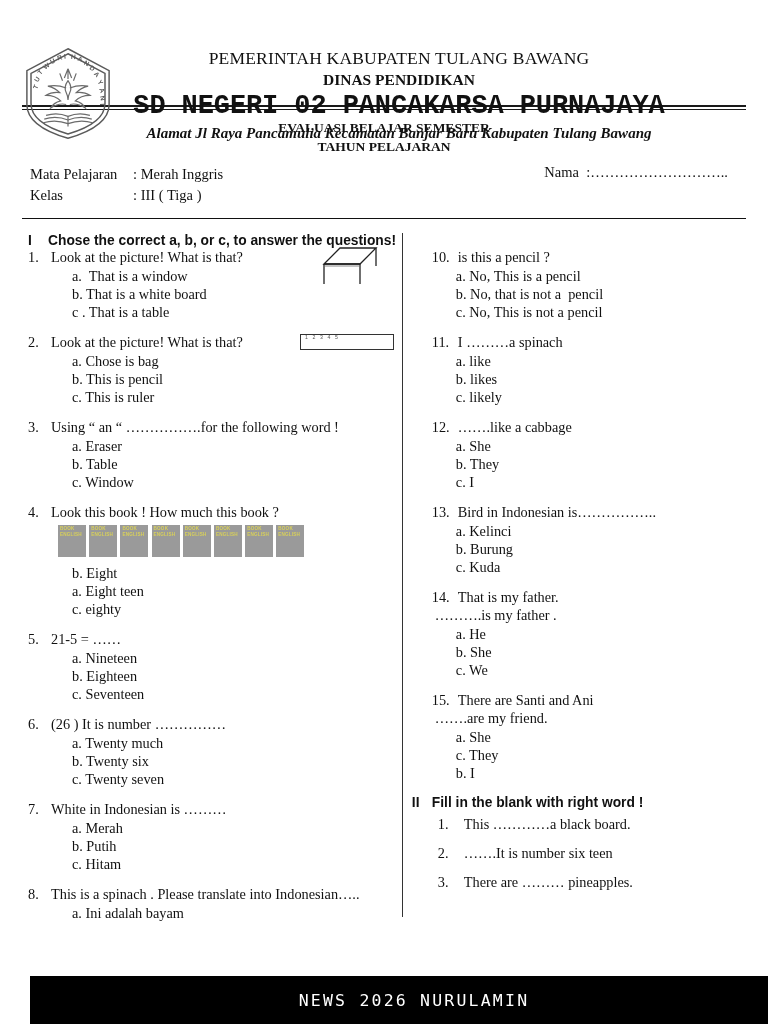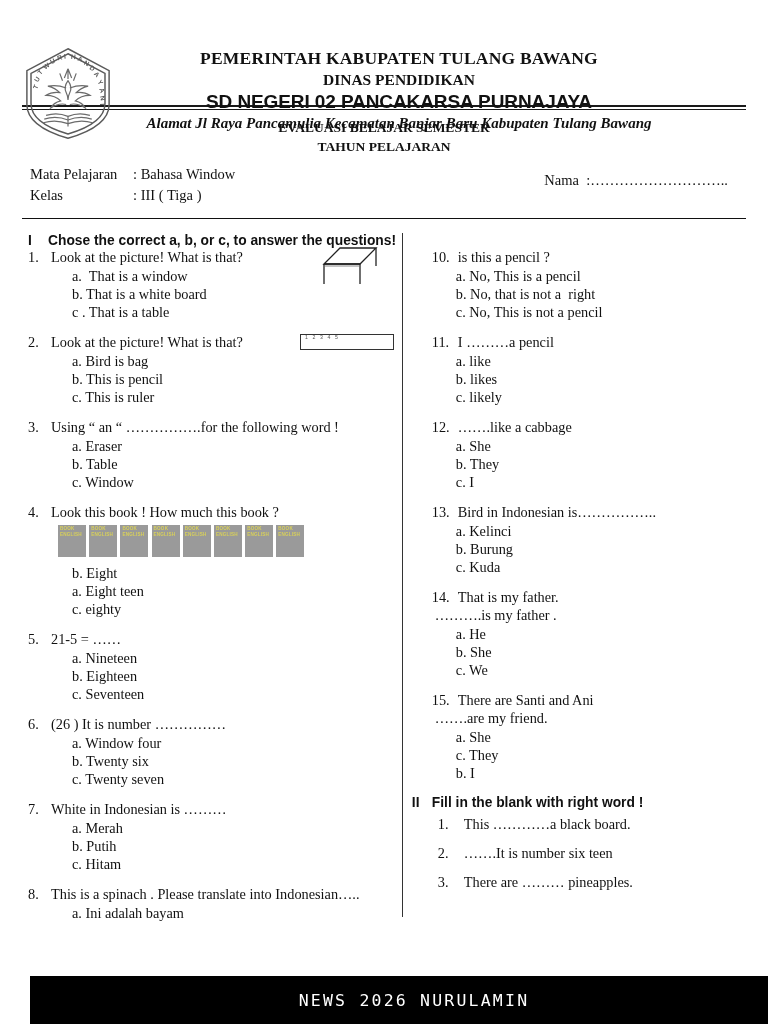--- a/index.html
+++ b/index.html
@@ -38,35 +38,35 @@
     width: 92px;
     height: 95px;
   }
   .header-text {
     text-align: center;
     padding-left: 60px;
     padding-right: 30px;
   }
   .line-gov {
     font-family: "Liberation Serif", serif;
-    font-weight: bold;
+    font-weight: normal;
     font-size: 17.5px;
     letter-spacing: 0.2px;
     line-height: 1.25;
   }
   .line-dinas {
     font-family: "Liberation Serif", serif;
     font-weight: bold;
     font-size: 15.5px;
     line-height: 1.3;
   }
   .line-school {
-    font-family: Liberation Sans, sans-serif;
+    font-family: Liberation Mono, monospace;
     font-weight: bold;
-    font-size: 19px;
+    font-size: 27px;
     line-height: 1.22;
     letter-spacing: -0.1px;
   }
   .line-address {
     font-family: "Liberation Serif", serif;
     font-weight: bold;
     font-style: italic;
     font-size: 15px;
     line-height: 1.3;
     margin-top: 1px;
@@ -103,21 +103,21 @@
   }
   .meta-row {
     display: flex;
     line-height: 1.42;
   }
   .meta-label { width: 103px; }
   .meta-value { white-space: pre; }
   .meta-right {
     position: absolute;
     right: 18px;
-    top: 8px;
+    top: 0;
     white-space: pre;
   }
 
   .rule-single {
     margin: 6px 22px 0 22px;
     border-top: 1.6px solid #111111;
   }
 
   
   .content {
@@ -330,21 +330,21 @@
 
   <div class="exam-title">
     <div>EVALUASI BELAJAR SEMESTER</div>
     <div>TAHUN PELAJARAN</div>
   </div>
 
   <div class="meta">
     <div class="meta-left">
       <div class="meta-row">
         <span class="meta-label">Mata Pelajaran</span>
-        <span class="meta-value">: Bahasa Window</span>
+        <span class="meta-value">: Merah Inggris</span>
       </div>
       <div class="meta-row">
         <span class="meta-label">Kelas</span>
         <span class="meta-value">: III ( Tiga )</span>
       </div>
     </div>
     <div class="meta-right">Nama  :………………………..</div>
   </div>
 
   <div class="rule-single"></div>
@@ -389,21 +389,21 @@
 
         <div class="q">
           <div class="pic-ruler">
             <span>1 2 3 4 5</span>
           </div>
           <div class="q-stem">
             <span class="q-num">2.</span>
             <span class="q-text">Look at the picture! What is that?</span>
           </div>
           <div class="q-opts">
-            <div class="opt">a. Bird is bag</div>
+            <div class="opt">a. Chose is bag</div>
             <div class="opt">b. This is pencil</div>
             <div class="opt">c. This is ruler</div>
           </div>
         </div>
 
         <div class="q">
           <div class="q-stem">
             <span class="q-num">3.</span>
             <span class="q-text">Using “ an “  …………….for the following word !</span>
           </div>
@@ -463,21 +463,21 @@
             <div class="opt">c. Seventeen</div>
           </div>
         </div>
 
         <div class="q">
           <div class="q-stem">
             <span class="q-num">6.</span>
             <span class="q-text">(26 ) It is number ……………</span>
           </div>
           <div class="q-opts">
-            <div class="opt">a. Window four</div>
+            <div class="opt">a. Twenty much</div>
             <div class="opt">b. Twenty six</div>
             <div class="opt">c. Twenty seven</div>
           </div>
         </div>
 
         <div class="q">
           <div class="q-stem">
             <span class="q-num">7.</span>
             <span class="q-text">White  in Indonesian is ………</span>
           </div>
@@ -502,29 +502,29 @@
 
       <div class="col col-right">
 
         <div class="q">
           <div class="q-stem">
             <span class="q-num q-num-r">10.</span>
             <span class="q-text">is this a pencil ?</span>
           </div>
           <div class="q-opts-r">
             <div class="opt">a. No, This is a pencil</div>
-            <div class="opt">b. No, that is not a  right</div>
+            <div class="opt">b. No, that is not a  pencil</div>
             <div class="opt">c. No, This is not a pencil</div>
           </div>
         </div>
 
         <div class="q">
           <div class="q-stem">
             <span class="q-num q-num-r">11.</span>
-            <span class="q-text">I ………a pencil</span>
+            <span class="q-text">I ………a spinach</span>
           </div>
           <div class="q-opts-r">
             <div class="opt">a. like</div>
             <div class="opt">b. likes</div>
             <div class="opt">c. likely</div>
           </div>
         </div>
 
         <div class="q">
           <div class="q-stem">

